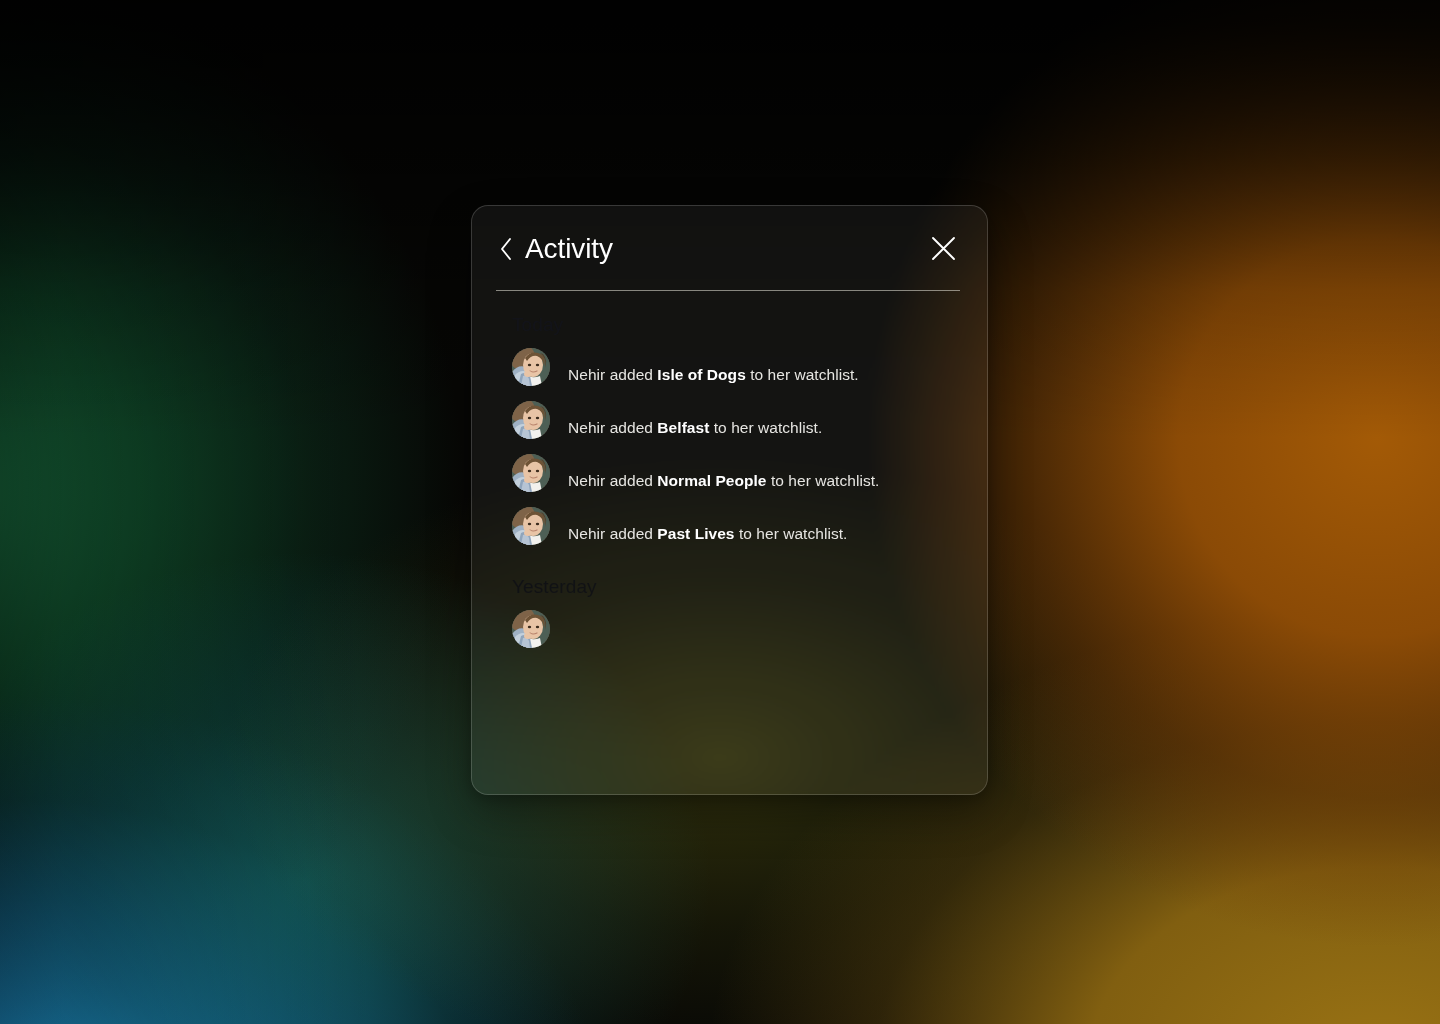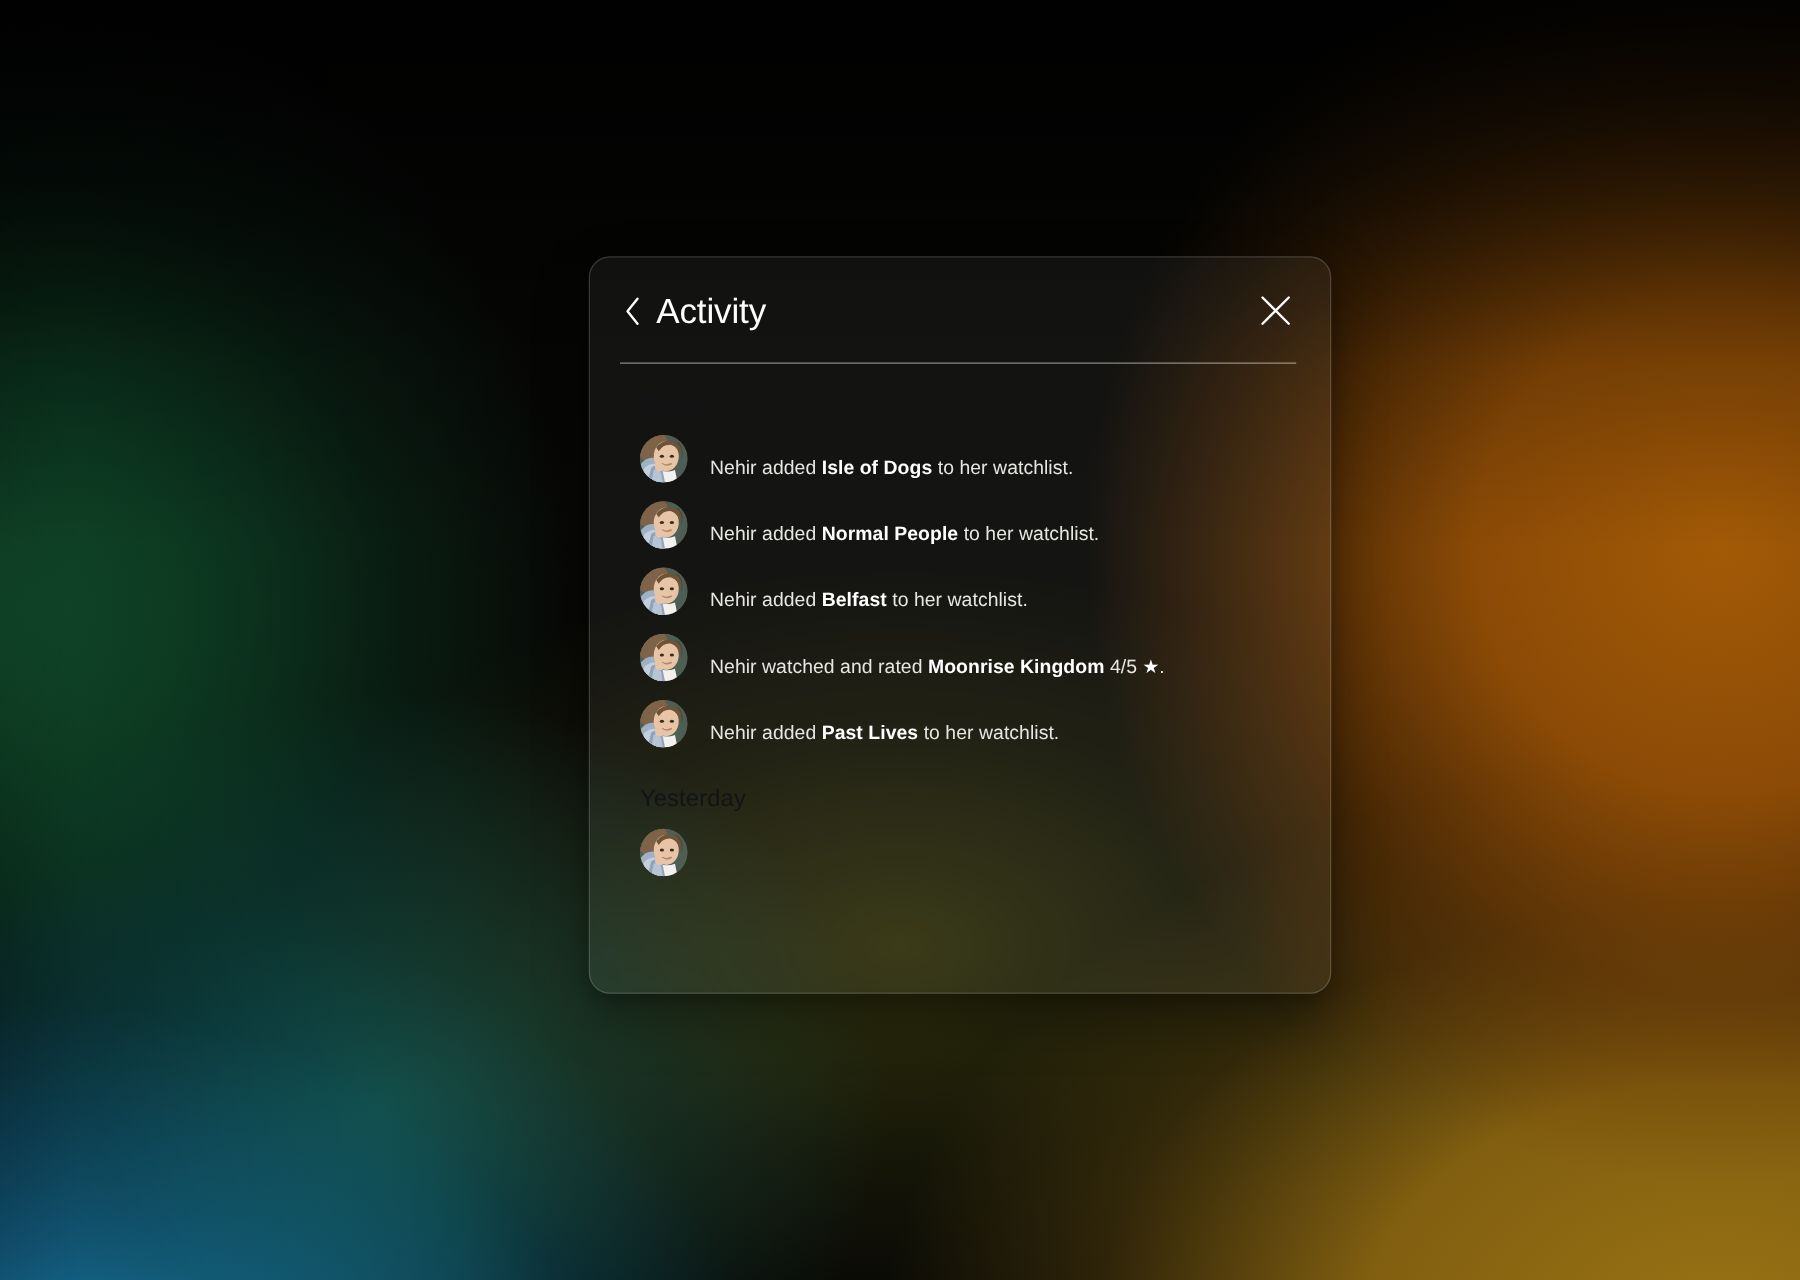--- a/index.html
+++ b/index.html
@@ -79,21 +79,21 @@
     background:
       radial-gradient(ellipse 120% 110% at 50% 45%,
         rgba(0,0,0,0) 56%, rgba(0,0,0,0.30) 88%, rgba(0,0,0,0.48) 100%);
   }
 
   
   .panel {
     position: absolute;
     left: 471px;
     top: 205px;
-    width: 594px;
+    width: 517px;
     height: 590px;
     border-radius: 17px;
     background: rgba(255, 255, 255, 0.055);
     border: 1px solid rgba(255, 255, 255, 0.17);
     box-shadow:
       0 18px 44px rgba(0, 0, 0, 0.33),
       0 4px 14px rgba(0, 0, 0, 0.22);
     backdrop-filter: blur(2px);
     -webkit-backdrop-filter: blur(2px);
     overflow: hidden;
@@ -288,37 +288,29 @@
           </svg>
         </div>
         <div class="activity-text"><span>Nehir added </span><span class="title">Isle of Dogs</span><span> to her watchlist.</span></div>
       </div>
       <div class="activity-row">
         <div class="avatar">
           <svg viewBox="0 0 38 38">
             <use href="#avatar-art"></use>
           </svg>
         </div>
+        <div class="activity-text"><span>Nehir added </span><span class="title">Belfast</span><span> to her watchlist.</span></div>
+      </div>
+      <div class="activity-row">
+        <div class="avatar">
+          <svg viewBox="0 0 38 38">
+            <use href="#avatar-art"></use>
+          </svg>
+        </div>
         <div class="activity-text"><span>Nehir added </span><span class="title">Normal People</span><span> to her watchlist.</span></div>
-      </div>
-      <div class="activity-row">
-        <div class="avatar">
-          <svg viewBox="0 0 38 38">
-            <use href="#avatar-art"></use>
-          </svg>
-        </div>
-        <div class="activity-text"><span>Nehir added </span><span class="title">Belfast</span><span> to her watchlist.</span></div>
-      </div>
-      <div class="activity-row">
-        <div class="avatar">
-          <svg viewBox="0 0 38 38">
-            <use href="#avatar-art"></use>
-          </svg>
-        </div>
-        <div class="activity-text"><span>Nehir watched and rated </span><span class="title">Moonrise Kingdom</span><span> </span><span class="rating">4/5</span> <span class="star">★</span><span>.</span></div>
       </div>
       <div class="activity-row">
         <div class="avatar">
           <svg viewBox="0 0 38 38">
             <use href="#avatar-art"></use>
           </svg>
         </div>
         <div class="activity-text"><span>Nehir added </span><span class="title">Past Lives</span><span> to her watchlist.</span></div>
       </div>
       <div class="section-label">Yesterday</div>

